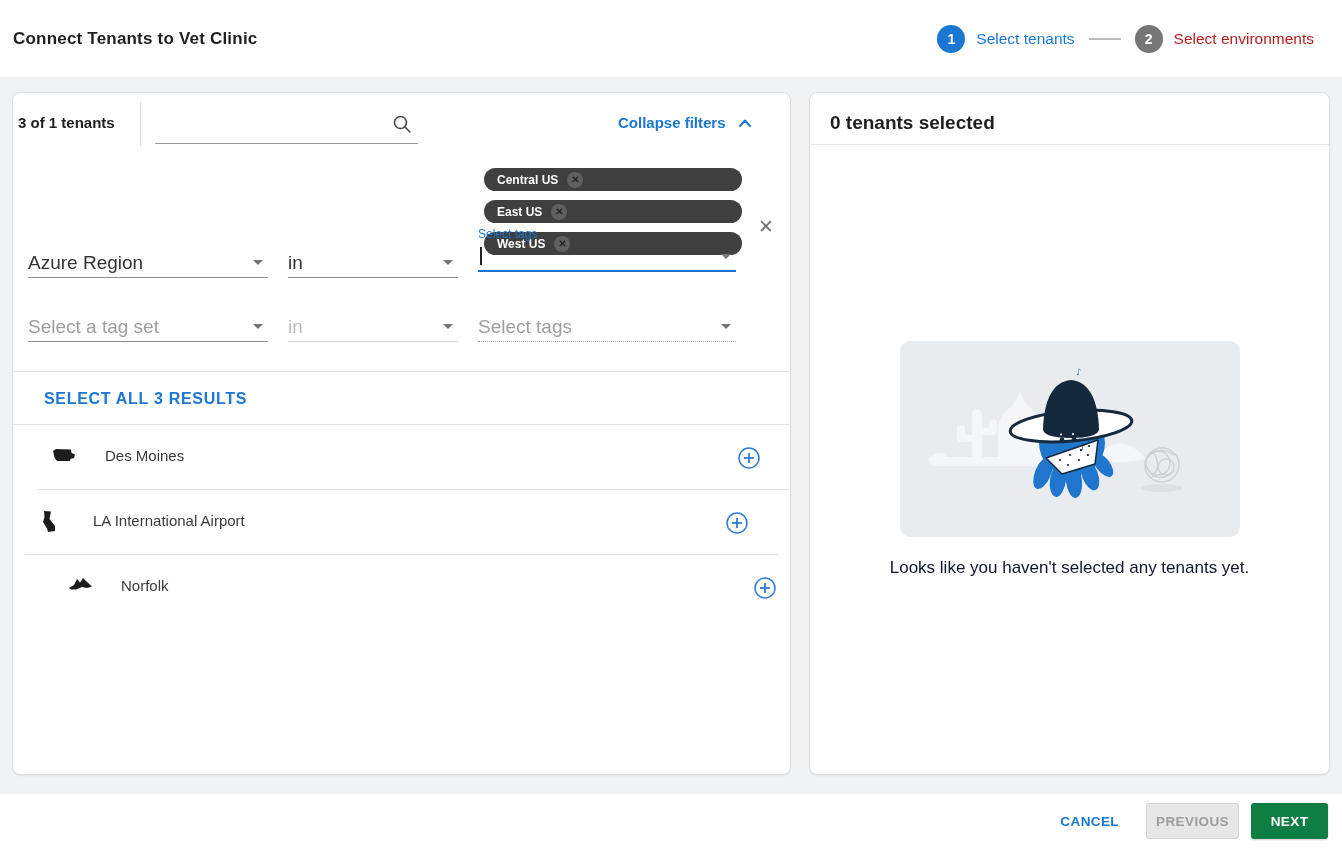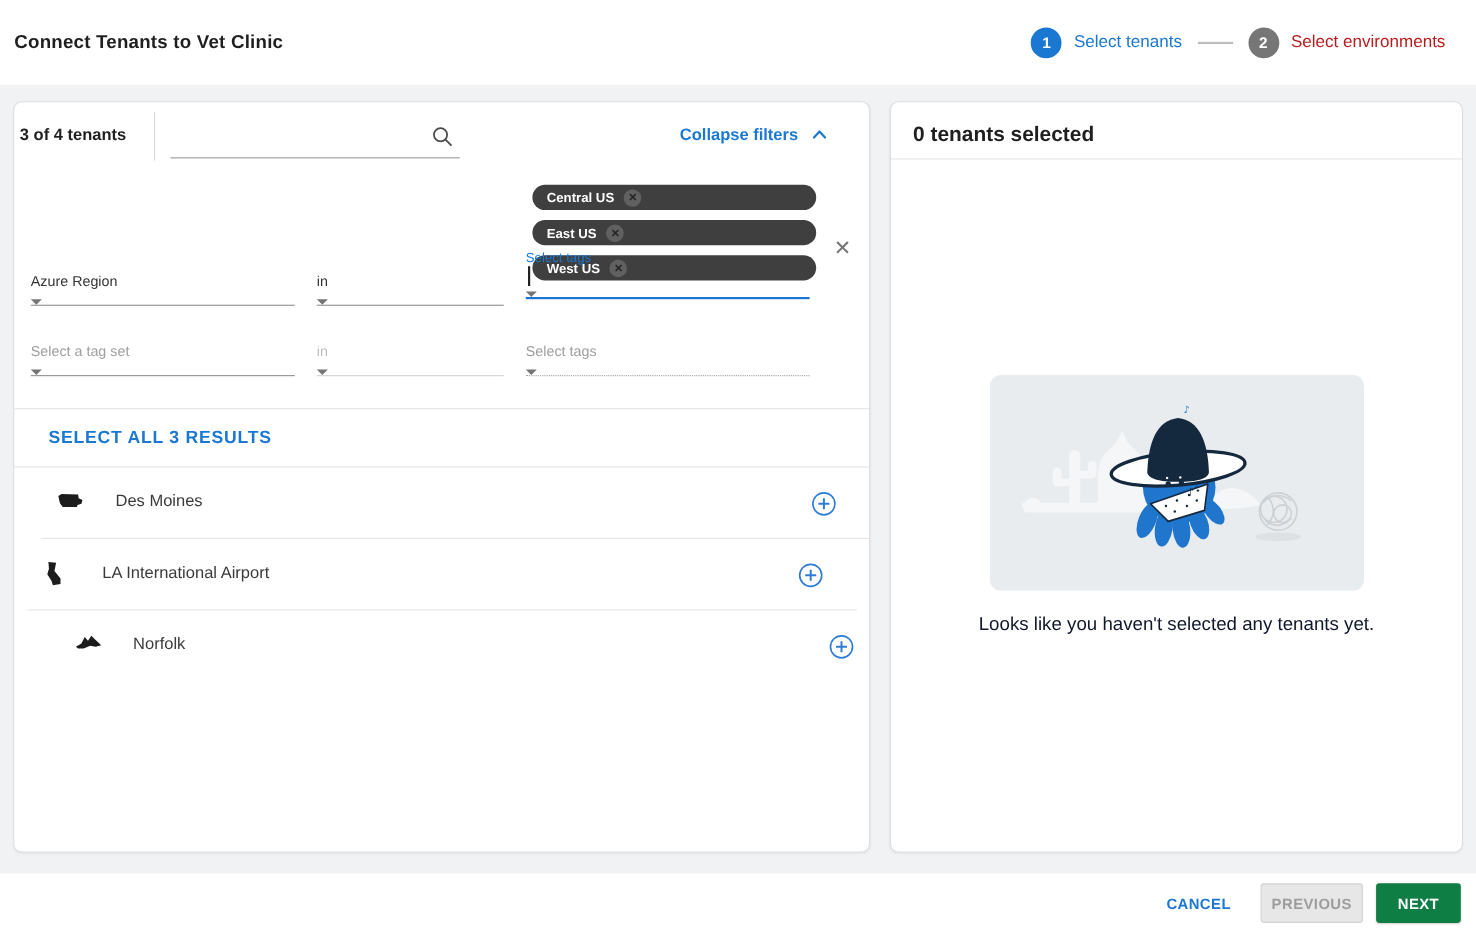--- a/index.html
+++ b/index.html
@@ -72,23 +72,23 @@
   }
   .chip-remove {
     width:16px; height:16px; border-radius:50%; background:#606060;
     color:#242424; font-size:10px; font-weight:bold;
     display:flex; align-items:center; justify-content:center; cursor:pointer;
   }
   .tags-float-label { position:absolute; left:478px; top:227px; font-size:12px; color:#1a77d2; }
 
   .select-box {
     position:absolute; height:30px;
-    display:flex; align-items:flex-start; justify-content:space-between;
+    display:flex; align-items:center; justify-content:space-between;
     border-bottom:1px solid #8f8f8f; cursor:pointer;
-    font-size:13px; color:#333;flex-direction:column;
+    font-size:19px; color:#333;
   }
   .select-box .caret-down {
     width:0; height:0; border-left:5px solid transparent; border-right:5px solid transparent;
     border-top:5px solid #757575; margin-right:5px;
   }
   .placeholder-text { color:#9e9e9e; }
   .disabled-text { color:#bdbdbd; }
   .row1-field    { left:28px;  top:248px; width:240px; }
   .row1-operator { left:288px; top:248px; width:170px; }
   .row1-tags     { left:478px; top:242px; width:258px; border-bottom:2px solid #1a73d2; }
@@ -164,21 +164,21 @@
     <div class="step-connector"></div>
     <div class="step">
       <span class="step-circle inactive">2</span>
       <span class="step-label inactive">Select environments</span>
     </div>
   </div>
 </header>
 
 <section class="card card-left"></section>
 
-<span class="count-label">3 of 4 tenants</span>
+<span class="count-label">3 of 1 tenants</span>
 <div class="vdivider"></div>
 
 <div class="search-field">
   <span class="search-icon">
     <svg width="20" height="20" viewBox="0 0 20 20">
       <circle cx="8.5" cy="8.5" r="6" fill="none" stroke="#4a4a4a" stroke-width="1.6"></circle>
       <line x1="13" y1="13" x2="18" y2="18" stroke="#4a4a4a" stroke-width="1.6" stroke-linecap="round"></line>
     </svg>
   </span>
 </div>

